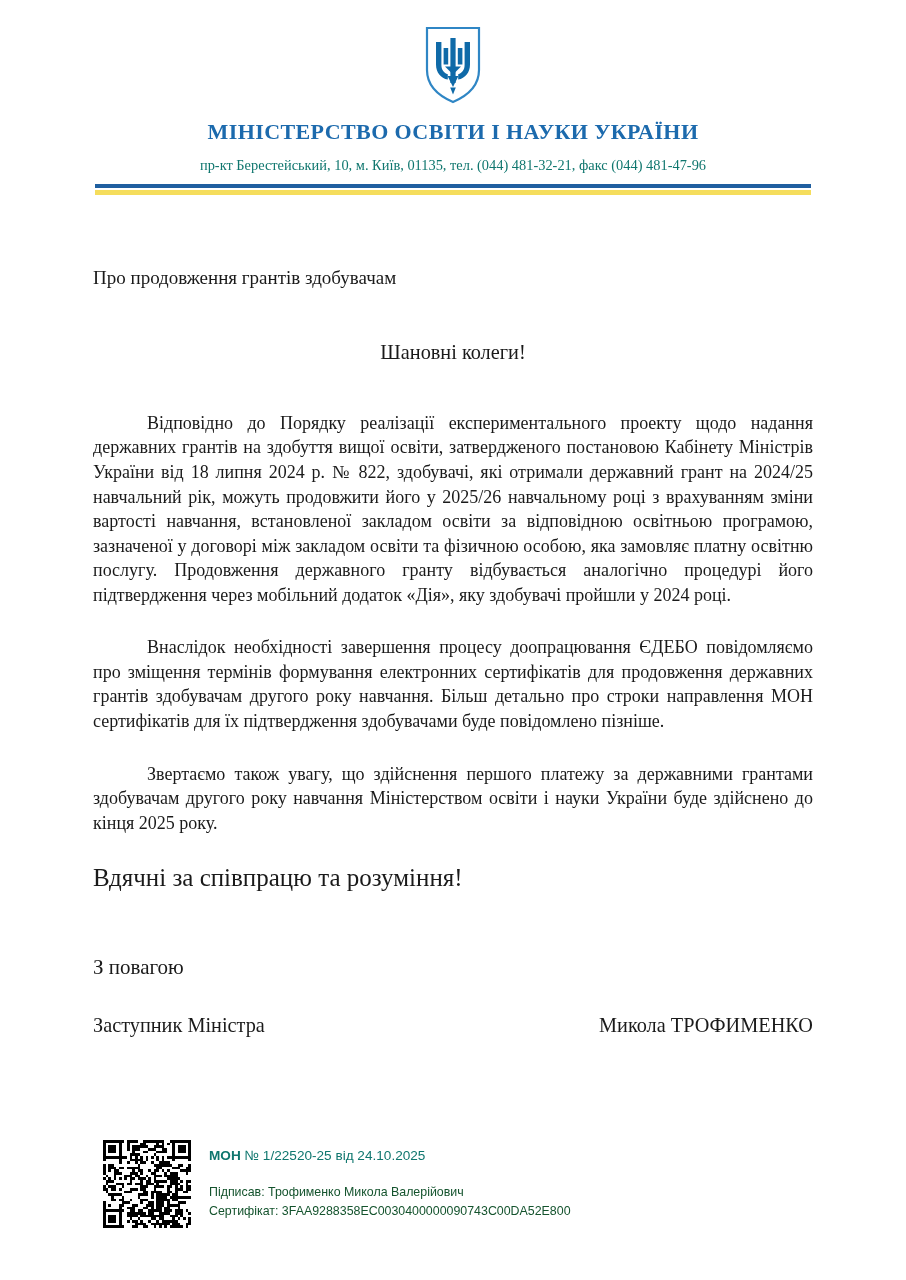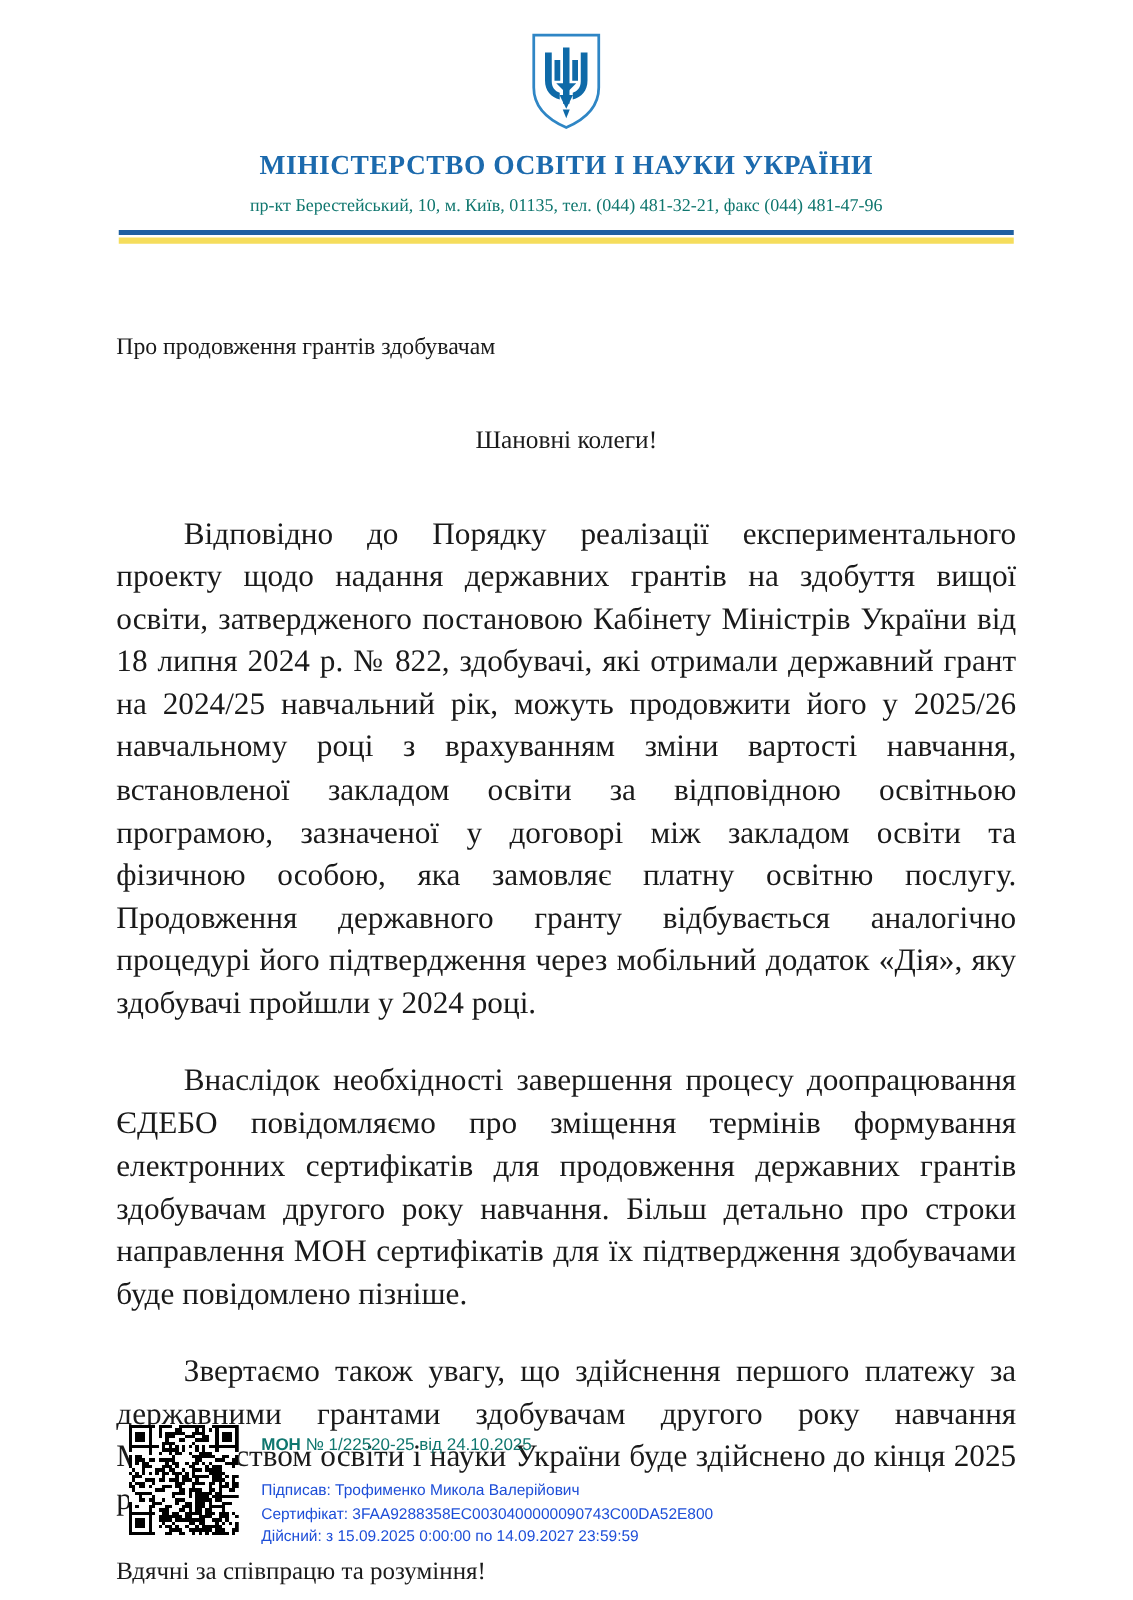--- a/index.html
+++ b/index.html
@@ -101,30 +101,30 @@
     margin-top: 48px;
     text-align: center;
     font-size: 20.3px;
   }
 
   .para {
     margin-top: 28px;
     text-align: justify;
     text-justify: inter-word;
     text-indent: 54px;
-    font-size: 25px;
+    font-size: 18px;
     line-height: 1.365;
   }
   .para:first-of-type { margin-top: 0; }
 
   .para-noindent {
     margin-top: 26px;
     text-align: left;
     text-indent: 0;
-    font-size: 20px;
+    font-size: 25px;
   }
 
   .closing {
     margin-top: 58px;
     font-size: 21px;
   }
 
   .sign-row {
     margin-top: 30px;
     display: flex;
@@ -161,21 +161,21 @@
     font-size: 13.6px;
     color: #0f766e;
     white-space: nowrap;
   }
   .stamp-doc .bold { font-weight: bold; }
 
   .stamp-meta {
     margin-top: 20px;
     font-size: 12.4px;
     line-height: 1.5;
-    color: #1d4ed8;
+    color: #14532d;
     white-space: nowrap;
   }
 </style>
 </head>
 <body>
 
 <div class="page">
 
   <div class="letterhead">
 
@@ -238,18 +238,17 @@
     </svg>
 
     <div class="stamp-text">
       <div class="stamp-doc">
         <span class="bold">МОН</span>
         <span>№ 1/22520-25 від 24.10.2025</span>
       </div>
       <div class="stamp-meta">
         <div>Підписав: Трофименко Микола Валерійович</div>
         <div>Сертифікат: 3FAA9288358EC0030400000090743C00DA52E800</div>
-        <div>Дійсний: з 15.09.2025 0:00:00 по 14.09.2027 23:59:59</div>
       </div>
     </div>
   </div>
 
 </div>
 
 </body></html>

